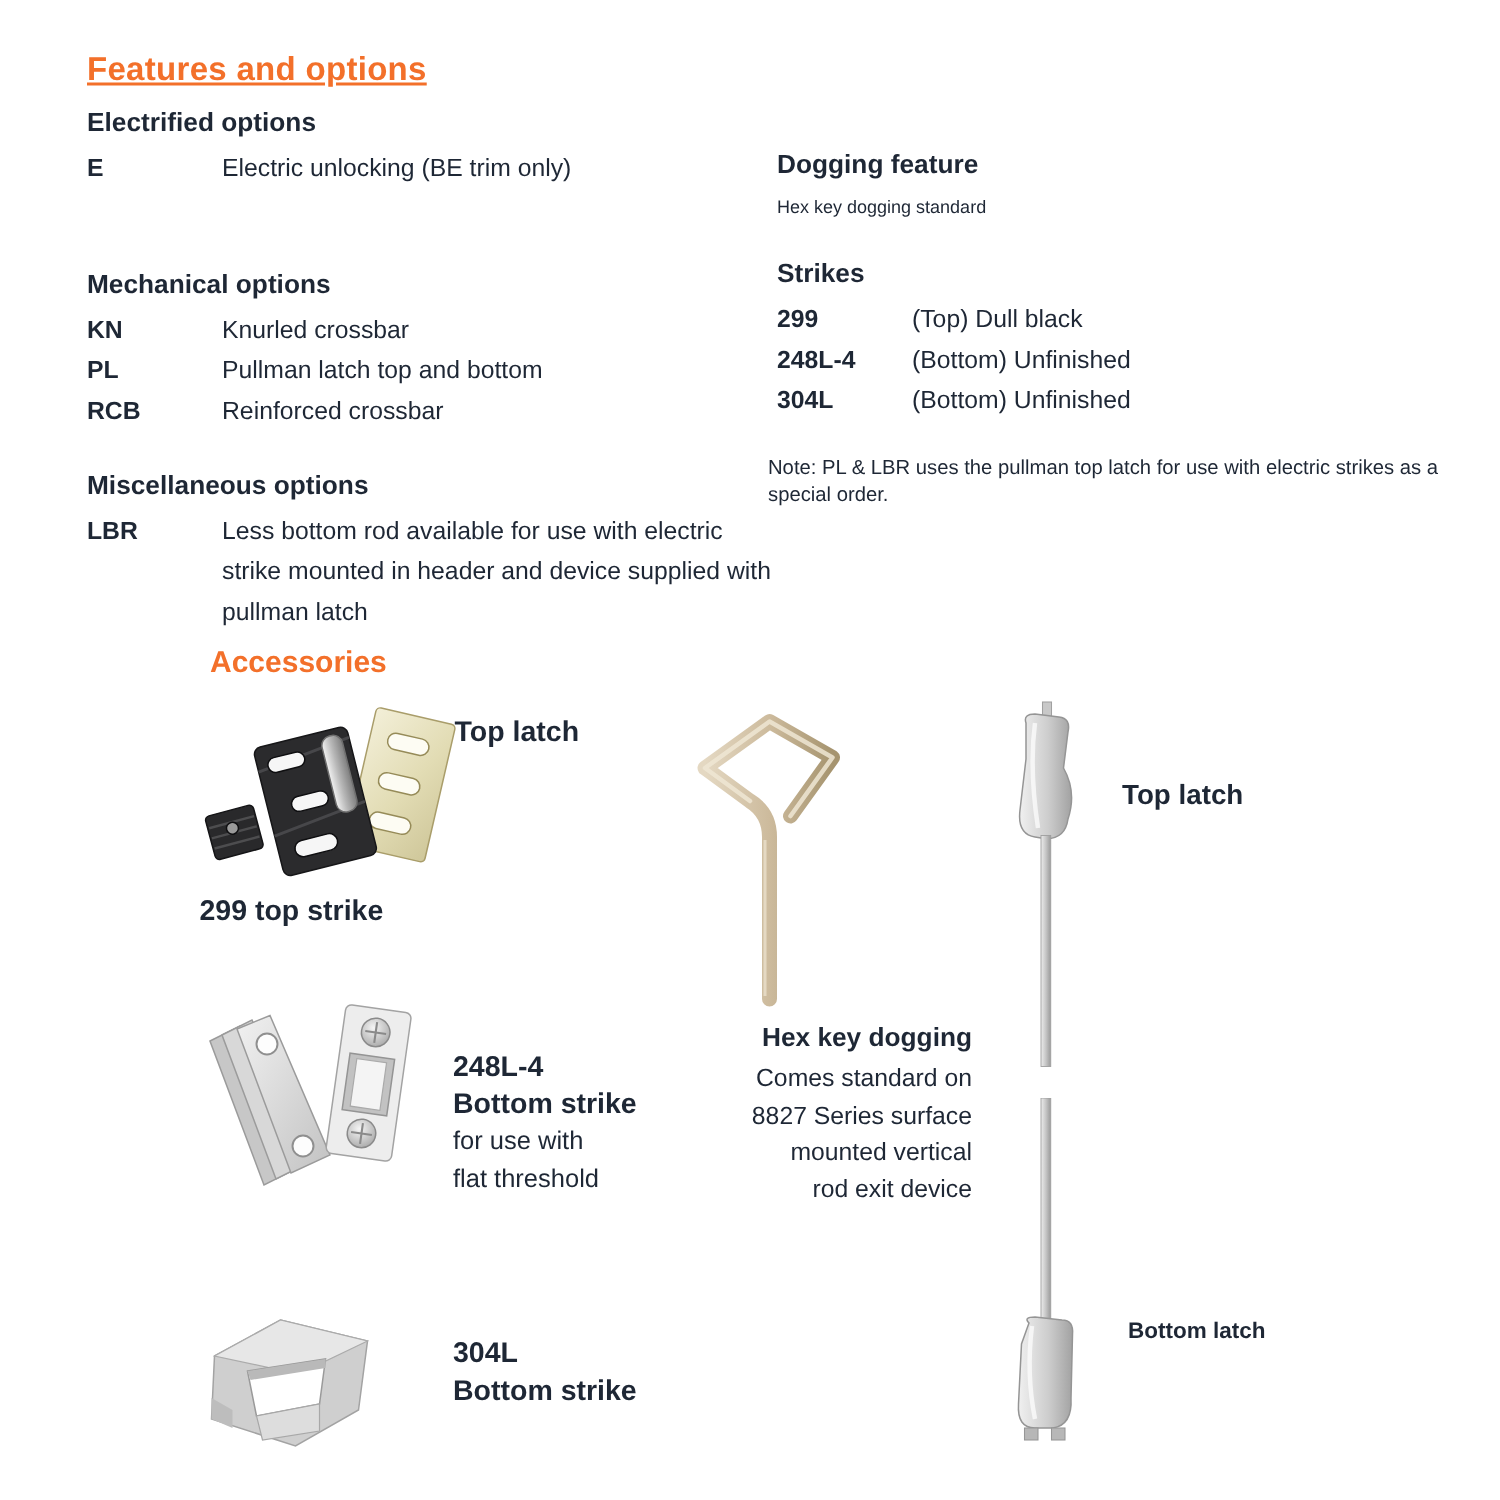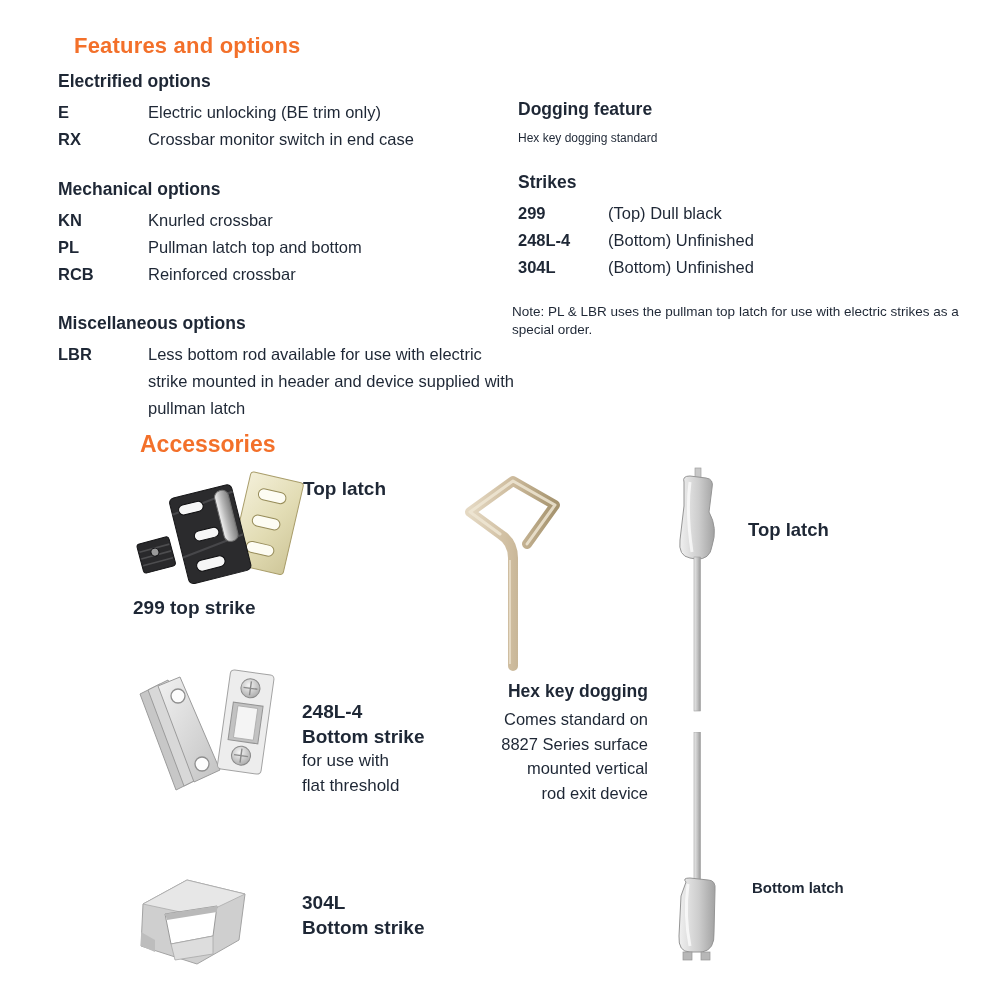--- a/index.html
+++ b/index.html
@@ -1,50 +1,46 @@
 <!DOCTYPE html>
 <html><head>
 <meta charset="utf-8">
 <style>
   html,body{margin:0;padding:0;background:#ffffff;}
   #page{position:relative;width:1000px;height:1000px;background:#ffffff;overflow:hidden;
         font-family:"Liberation Sans", sans-serif;color:#1e2735;}
   .abs{position:absolute;}
   .accent{color:#f3702a;}
   .page-title{font-size:22px;font-weight:bold;letter-spacing:.2px;}
-  .sec-title{font-size:23px;font-weight:bold;}
+  .sec-title{font-size:20px;font-weight:bold;}
   .grp-heading{font-size:17.5px;font-weight:bold;margin:0 0 7px 0;}
   .opt-row{display:flex;line-height:27px;font-size:16.5px;}
   .opt-code{width:90px;font-weight:bold;flex:none;}
   .opt-desc{flex:1;}
   .wrap-340{width:345px;}
   .plain{font-size:12px;line-height:22px;}
   .note{font-size:13.5px;line-height:17.5px;width:452px;}
   .prod-label{font-size:19px;font-weight:bold;line-height:24.5px;}
   .prod-sub{font-size:17px;line-height:24.5px;}
   .hex-head{font-size:17.5px;font-weight:bold;}
   .hex-line{font-size:16.5px;line-height:24.5px;}
   svg{display:block;}
 </style>
 </head>
 <body>
 
 <div id="page">
 
-  <div class="abs page-title accent" style="left:74px;top:33px;">Features and options</div>
+  <div class="abs page-title accent" style="left:58px;top:33px;text-decoration:underline;">Features and options</div>
 
   <div class="abs" style="left:58px;top:71px;width:450px;">
     <div class="grp-heading">Electrified options</div>
     <div class="opt-row">
       <span class="opt-code">E</span>
       <span class="opt-desc">Electric unlocking (BE trim only)</span>
-    </div>
-    <div class="opt-row">
-      <span class="opt-code">RX</span>
-      <span class="opt-desc">Crossbar monitor switch in end case</span>
     </div>
   </div>
 
   <div class="abs" style="left:58px;top:179px;width:450px;">
     <div class="grp-heading">Mechanical options</div>
     <div class="opt-row">
       <span class="opt-code">KN</span>
       <span class="opt-desc">Knurled crossbar</span>
     </div>
     <div class="opt-row">

